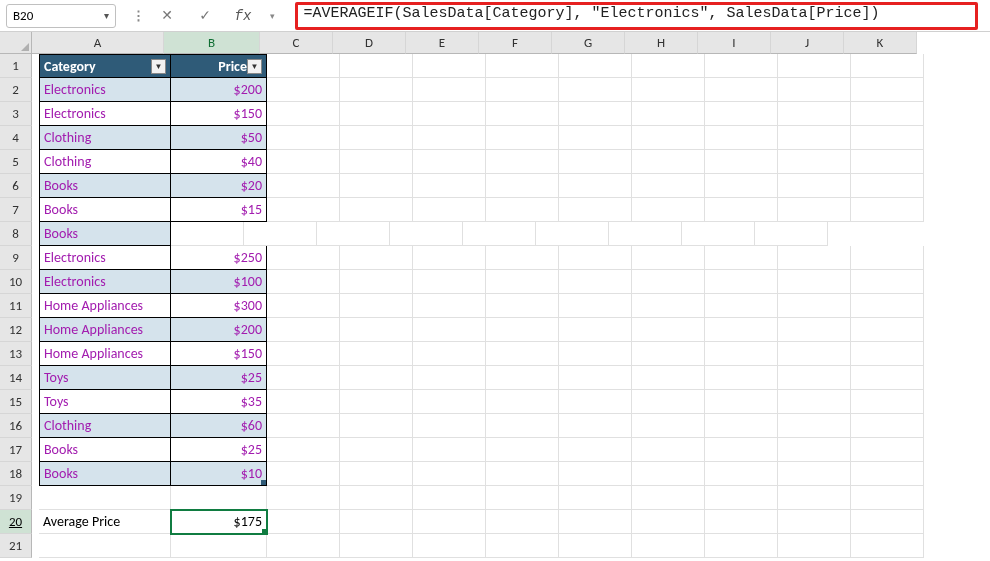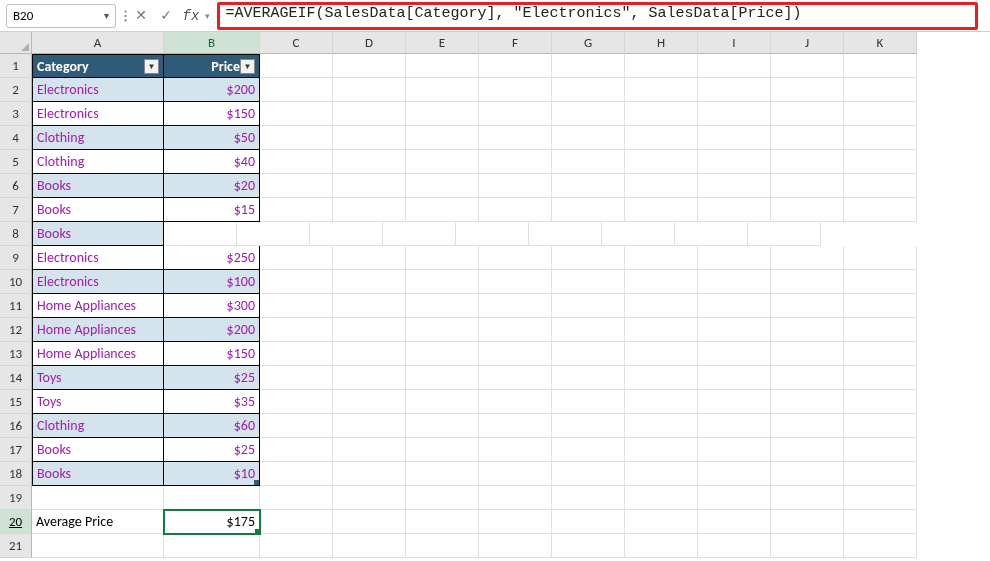--- a/index.html
+++ b/index.html
@@ -11,21 +11,21 @@
     height: 561px;
     overflow: hidden;
   }
   .formula-bar-row {
     display: flex;
     align-items: center;
     height: 32px;
     border-bottom: 1px solid #d0d0d0;
     background: #fff;
     padding: 2px 6px;
-    gap: 3px;
+    gap: 16px;
   }
   .name-box {
     width: 110px;
     height: 24px;
     border: 1px solid #c0c0c0;
     border-radius: 3px;
     background: #fff;
     display: flex;
     align-items: center;
     padding: 0 6px;
@@ -143,20 +143,21 @@
     color: #0f6e33;
   }
   .col-A { width: 132px; }
   .col-B { width: 96px; }
   .col-std { width: 73px; }
 
   .cell-rows { }
   .cell-row {
     display: flex;
     height: 24px;
+    margin-left: 7px;
   }
   .cell {
     height: 24px;
     border-right: 1px solid #e0e0e0;
     border-bottom: 1px solid #e0e0e0;
     padding: 0 4px;
     display: flex;
     align-items: center;
     font-size: 14px;
     overflow: hidden;

